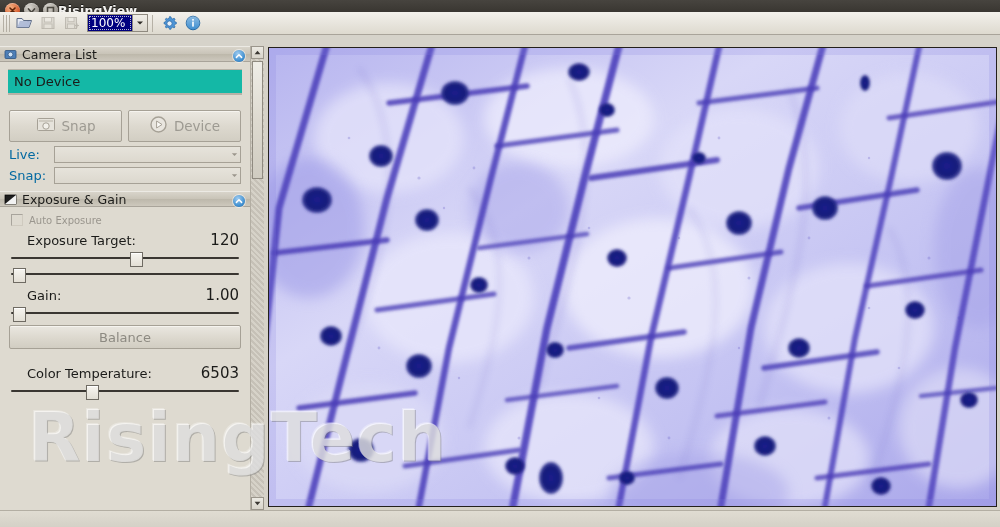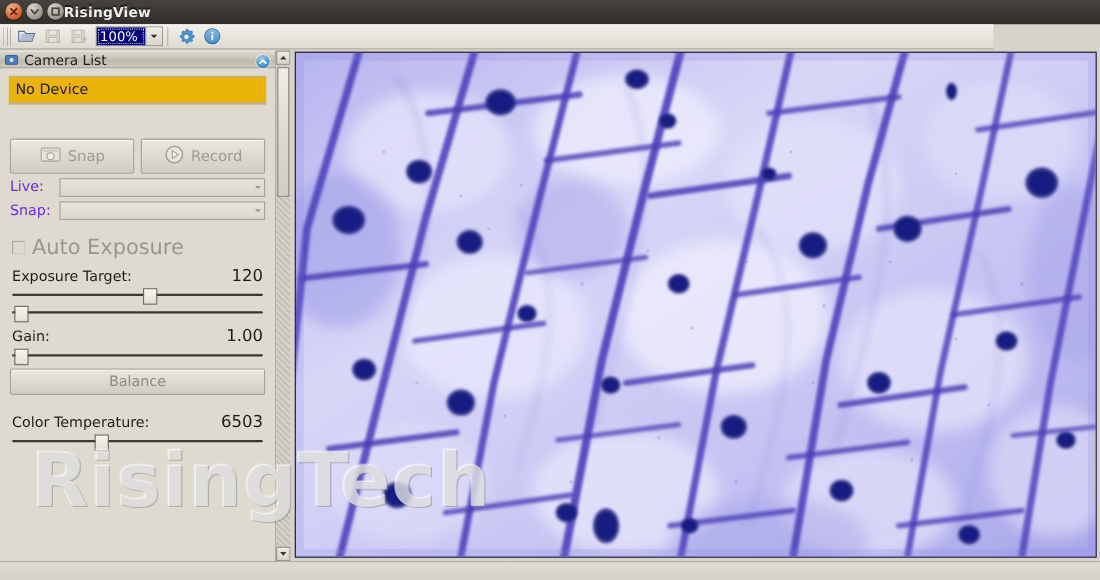--- a/index.html
+++ b/index.html
@@ -22,21 +22,21 @@
         box-shadow:inset 0 1px 0 rgba(255,255,255,.35),0 1px 1px rgba(0,0,0,.5);}
   .wbtn.close{background:radial-gradient(circle at 35% 30%,#f4b183,#d4572a 70%,#a83c16);}
   .wbtn.min{background:radial-gradient(circle at 35% 30%,#d9d6d0,#97928a 70%,#6d6964);}
   .wbtn.max{background:radial-gradient(circle at 35% 30%,#d9d6d0,#97928a 70%,#6d6964);}
   .wbtn svg{position:absolute;left:0;top:0;}
   .wtitle{color:#f2f1ef;font-weight:bold;font-size:12.5px;
           text-shadow:0 -1px 0 rgba(0,0,0,.6);letter-spacing:.2px;}
 
   
   .toolbar{
-    position:absolute;left:0;top:22px;width:903px;height:23px;
+    position:absolute;left:0;top:12px;width:1000px;height:23px;
     background:linear-gradient(180deg,#f3f1ec 0%,#e7e4dc 55%,#dedacf 100%);
     border-bottom:1px solid #a9a49a;
     display:flex;align-items:center;box-sizing:border-box;
   }
   .grip{width:7px;height:17px;margin:0 2px 0 3px;
         background:repeating-linear-gradient(90deg,#b4afa4 0 1px,transparent 1px 3px);}
   .tbtn{width:22px;height:21px;display:flex;align-items:center;justify-content:center;
         border:1px solid transparent;border-radius:2px;}
   .combo{display:flex;align-items:center;height:18px;margin-left:3px;
          border:1px solid #8f8a80;background:#fff;box-sizing:border-box;}
@@ -57,44 +57,44 @@
     padding:0 4px;box-sizing:border-box;
   }
   .grouphdr .gtitle{font-size:12.5px;color:#1b1b19;margin-left:5px;}
   .gicon{width:13px;height:12px;display:inline-block;}
   .collapse{position:absolute;right:5px;top:3px;width:12px;height:12px;border-radius:50%;
      background:radial-gradient(circle at 40% 30%,#9ecbf0,#3f8fd0 65%,#2a6ca8);
      box-shadow:0 0 0 1px rgba(255,255,255,.5);}
   .collapse svg{display:block;}
   .gbody{background:#dedad0;padding:3px 5px 5px 5px;box-sizing:border-box;}
 
-  .listbox{background:#eab308;border:1px solid #b7b2a7;border-width:1px 0;
+  .listbox{background:#14b8a6;border:1px solid #b7b2a7;border-width:1px 0;
            margin:4px 3px;}
   .listitem{padding:4px 6px;font-size:13px;color:#1b1b19;
             border-bottom:1px solid #b7b2a7;}
 
   .btnrow{display:flex;gap:6px;padding:3px 4px 2px 4px;}
   .pbtn{flex:1;height:30px;display:flex;align-items:center;justify-content:center;gap:6px;
         background:linear-gradient(180deg,#ebe8e1 0%,#ddd9cf 50%,#d2cec3 100%);
         border:1px solid #a6a196;border-radius:2px;color:#9d9a92;font-size:13.5px;
-        box-shadow:inset 0 1px 0 #f6f4ef;margin-top:16px;}
+        box-shadow:inset 0 1px 0 #f6f4ef;}
   .fieldrow{display:flex;align-items:center;gap:5px;padding:2px 4px;}
-  .fieldrow label{font-size:13px;color:#6d28d9;width:40px;}
+  .fieldrow label{font-size:13px;color:#0369a1;width:40px;}
   .emptycombo{flex:1;height:17px;display:flex;align-items:center;justify-content:flex-end;
      background:linear-gradient(180deg,#e6e3db,#dcd8ce);border:1px solid #a6a196;
      box-sizing:border-box;}
   .emptycombo .arrow{width:12px;height:15px;display:flex;align-items:center;justify-content:center;}
 
   .chkrow{display:flex;align-items:center;gap:6px;padding:4px 4px 2px 6px;}
   .chkbox{width:10px;height:10px;border:1px solid #a8a49c;background:#dedad0;
      border-right-color:#cfcabf;border-bottom-color:#cfcabf;}
-  .chklab{font-size:19px;color:#9a968e;}
+  .chklab{font-size:10px;color:#9a968e;}
 
   .ctrlrow{display:flex;justify-content:space-between;align-items:baseline;
-           padding:3px 6px 0 6px;}
+           padding:3px 6px 0 6px;margin-left:16px;}
   .ctrlrow .nm{font-size:13px;color:#1b1b19;}
   .ctrlrow .vl{font-size:15px;color:#1b1b19;}
   .slider{position:relative;height:14px;margin:2px 6px 2px 6px;}
   .slider .track{position:absolute;left:0;right:0;top:6px;height:2px;
                  background:#3a3732;border-radius:1px;}
   .slider .thumb{position:absolute;top:1px;width:11px;height:13px;
       background:linear-gradient(180deg,#f7f5f0,#e3dfd5);border:1px solid #6f6b63;
       box-shadow:inset 0 1px 0 #fff;}
   .defbtn{margin:5px 4px 4px 4px;height:22px;display:flex;align-items:center;
      justify-content:center;background:linear-gradient(180deg,#eae7e0,#dcd8ce 55%,#d1cdc2);
@@ -258,21 +258,21 @@
           </span>
           <span>Snap</span>
         </div>
         <div class="pbtn">
           <span>
             <svg width="19" height="19" viewBox="0 0 19 19">
               <circle cx="9.5" cy="9.5" r="7.5" fill="#e9e6df" stroke="#a6a196" stroke-width="1.4"></circle>
               <path d="M7.6 6 L13 9.5 L7.6 13 Z" fill="#fbfaf7" stroke="#a6a196" stroke-width="1"></path>
             </svg>
           </span>
-          <span>Record</span>
+          <span>Device</span>
         </div>
       </div>
       <div class="fieldrow">
         <label>Live:</label>
         <div class="emptycombo">
           <span class="arrow">
             <svg width="7" height="5" viewBox="0 0 7 5">
                 <path d="M.8 1.2 L3.5 3.9 L6.2 1.2 Z" fill="#9b968c"></path>
               </svg>
           </span>
@@ -283,20 +283,34 @@
         <div class="emptycombo">
           <span class="arrow">
             <svg width="7" height="5" viewBox="0 0 7 5">
                 <path d="M.8 1.2 L3.5 3.9 L6.2 1.2 Z" fill="#9b968c"></path>
               </svg>
           </span>
         </div>
       </div>
     </div>
 
+    <div class="grouphdr">
+      <span class="gicon">
+        <svg width="13" height="12" viewBox="0 0 13 12">
+          <rect x="1" y="2" width="11" height="9" fill="#1d1d1d" stroke="#000" stroke-width=".7"></rect>
+          <path d="M1 11 L12 2 L12 11 Z" fill="#f2f2f2"></path>
+        </svg>
+      </span>
+      <span class="gtitle">Exposure &amp; Gain</span>
+      <span class="collapse">
+        <svg width="12" height="12" viewBox="0 0 12 12">
+            <path d="M3.4 7.4 L6 4.8 L8.6 7.4" stroke="#fff" stroke-width="1.5" fill="none" stroke-linecap="round"></path>
+          </svg>
+      </span>
+    </div>
     <div class="gbody">
       <div class="chkrow">
         <span class="chkbox"></span>
         <span class="chklab">Auto Exposure</span>
       </div>
 
       <div class="ctrlrow">
         <span class="nm">Exposure Target:</span>
         <span class="vl">120</span>
       </div>

